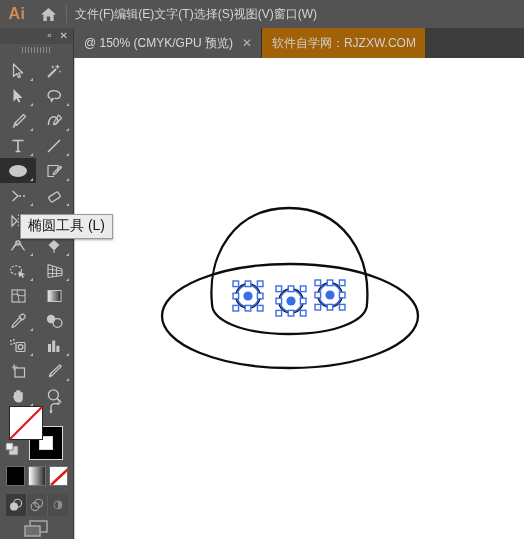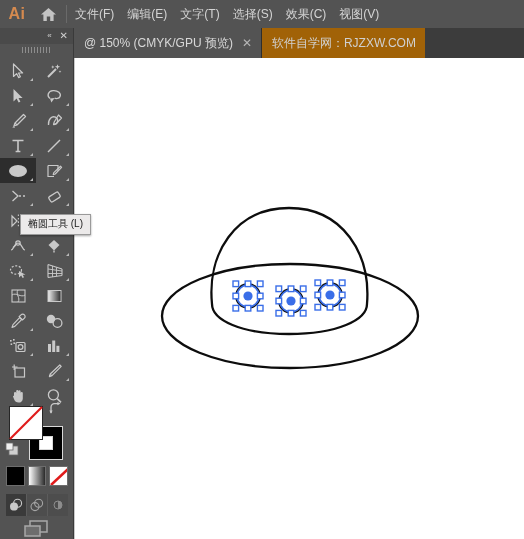--- a/index.html
+++ b/index.html
@@ -20,21 +20,21 @@
   }
   .ai-logo{
     width:34px;height:28px;display:flex;align-items:center;justify-content:center;
     color:#d58a4f;font-size:16px;font-weight:bold;letter-spacing:.5px;
   }
   .home-btn{
     width:28px;height:28px;display:flex;align-items:center;justify-content:center;
   }
   .home-btn svg{display:block;}
   .mb-sep{width:1px;height:18px;background:#6a6a6a;margin:0 6px 0 4px;}
-  .menu-items{display:flex;align-items:center;gap:13px;padding-left:2px;}
+  .menu-items{display:flex;align-items:center;padding-left:2px;}
   .menu-item{
     color:#d4d4d4;font-size:12px;line-height:28px;white-space:nowrap;cursor:default;
   }
 
   
   .tabbar{
     position:absolute;left:0;top:28px;width:524px;height:30px;
     background:#3c3c3c;display:flex;align-items:stretch;
   }
   .tab{
@@ -94,21 +94,21 @@
   .tool .corner{
     position:absolute;right:3px;bottom:2px;width:0;height:0;
     border-left:3px solid transparent;border-bottom:3px solid #b9b9b9;
   }
 
   
   .tooltip{
     position:absolute;left:20px;top:186px;
     background:#eceaea;color:#1a1a1a;
     border:1px solid #9a9a9a;
-    font-size:10px;padding:2px 7px 3px;
+    font-size:14px;padding:2px 7px 3px;
     white-space:nowrap;z-index:40;
     box-shadow:0 1px 2px rgba(0,0,0,.35);
   }
 
   
   .colorzone{position:absolute;left:0;bottom:0;width:73px;height:139px;}
   .fillstroke{position:relative;width:73px;height:70px;}
   .sw-fill{
     position:absolute;left:9px;top:6px;width:34px;height:34px;
     background:#ffffff;border:1px solid #262626;box-sizing:border-box;
@@ -164,22 +164,22 @@
       <svg width="17" height="15" viewBox="0 0 17 15" aria-hidden="true">
         <path d="M8.5 1 L16 7.6 L13.6 7.6 L13.6 14 L10.2 14 L10.2 9.6 L6.8 9.6 L6.8 14 L3.4 14 L3.4 7.6 L1 7.6 Z" fill="#c3c3c3"></path>
       </svg>
     </div>
     <div class="mb-sep"></div>
     <div class="menu-items">
       <div class="menu-item">文件(F)</div>
       <div class="menu-item">编辑(E)</div>
       <div class="menu-item">文字(T)</div>
       <div class="menu-item">选择(S)</div>
-      <div class="menu-item">效果(C)</div>
       <div class="menu-item">视图(V)</div>
+      <div class="menu-item">窗口(W)</div>
     </div>
   </div>
 
   <div class="tabbar">
     <div class="tab-spacer"></div>
     <div class="tab active">
       <span class="tab-label">@ 150% (CMYK/GPU 预览)</span>
       <span class="tab-close">✕</span>
     </div>
     <div class="tab plain">

